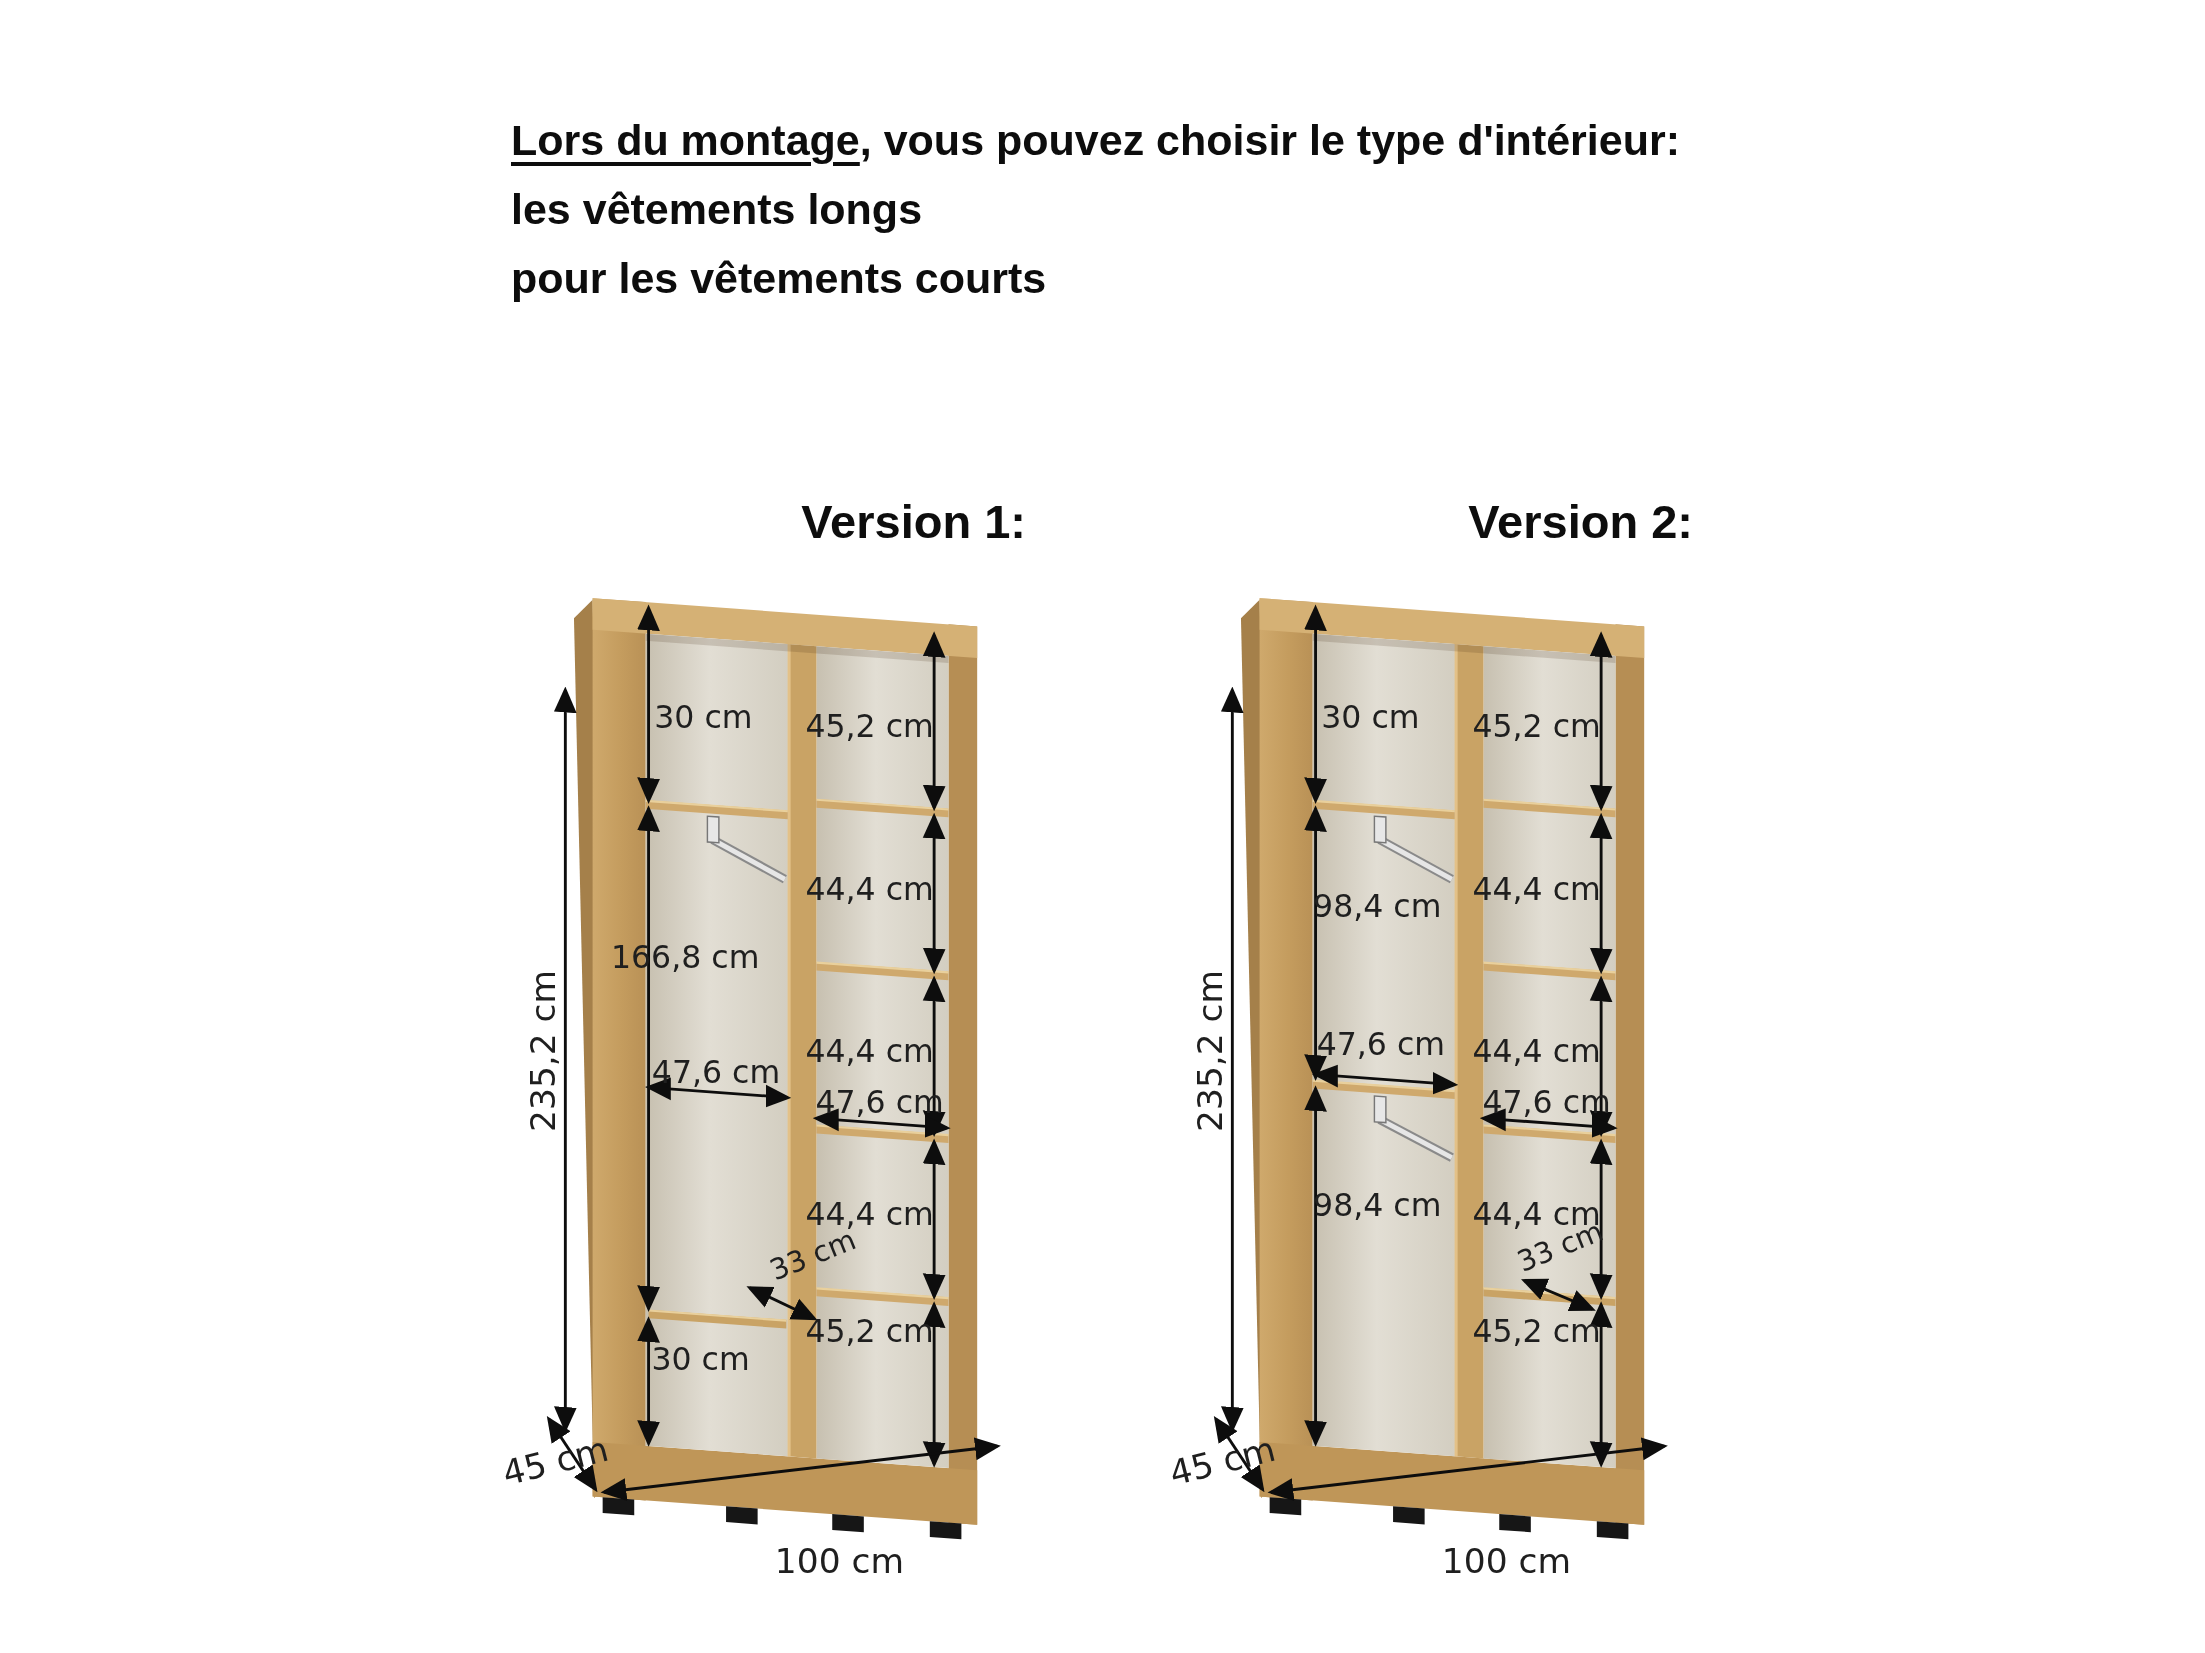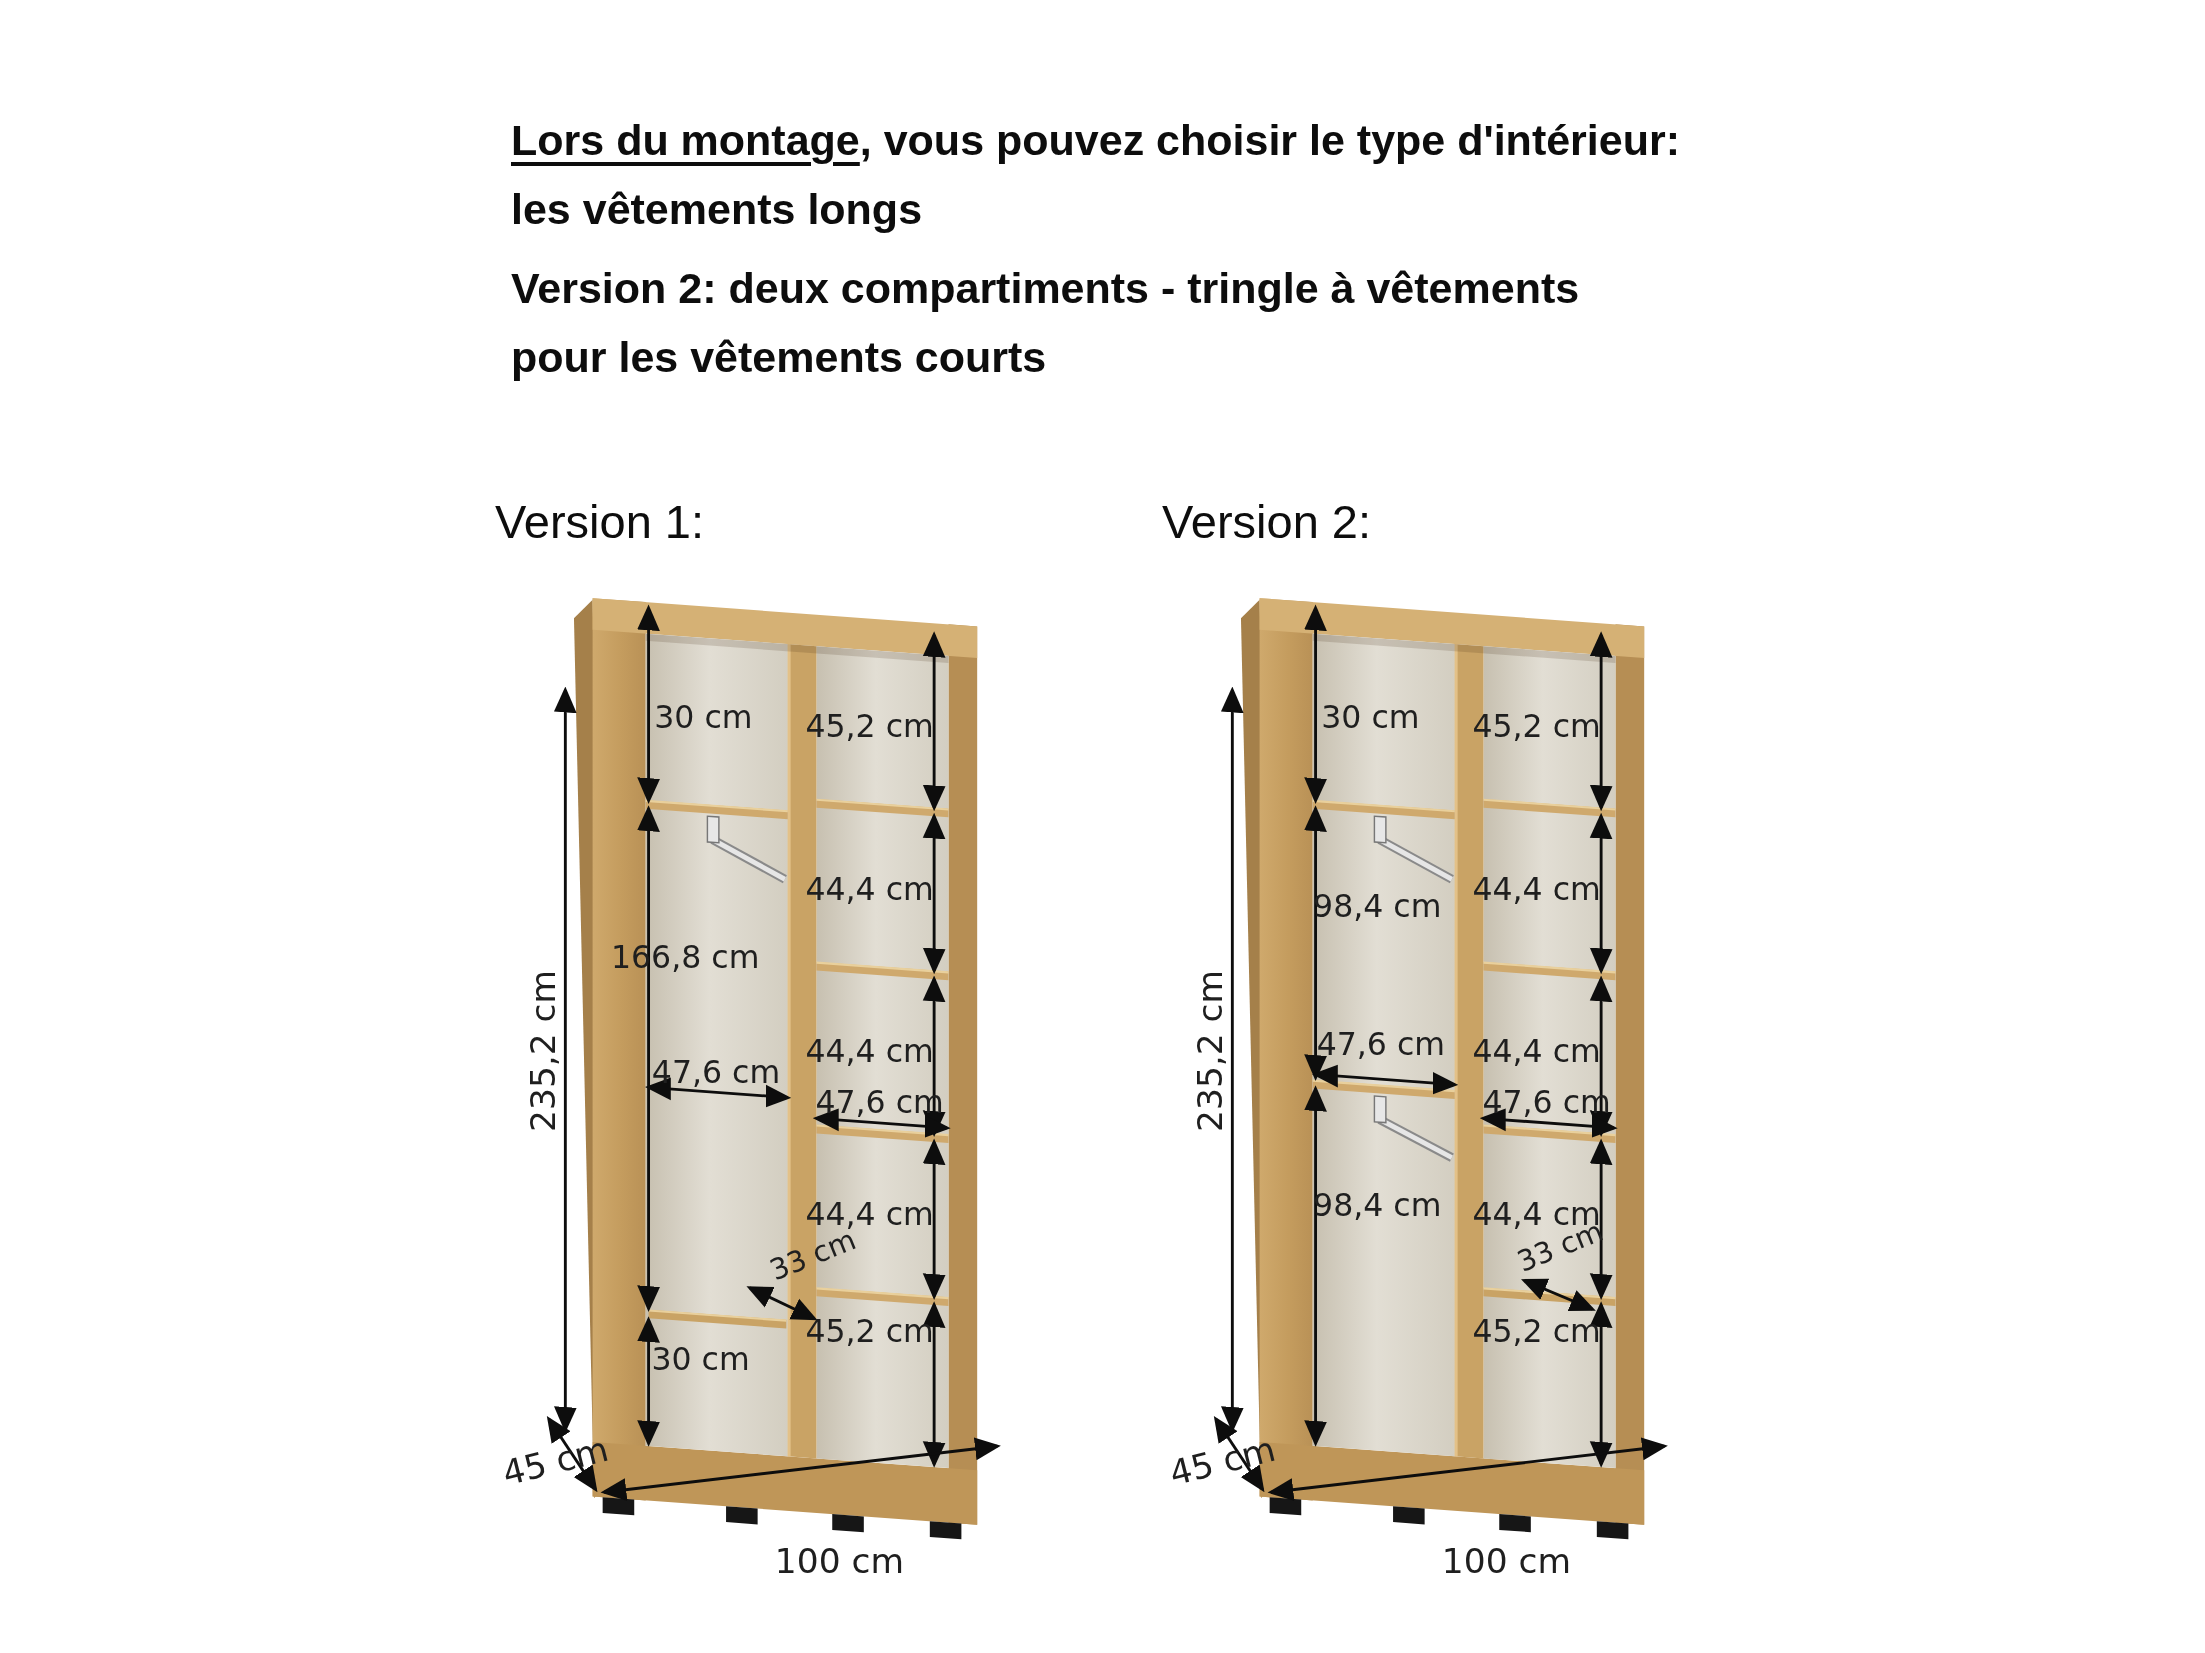--- a/index.html
+++ b/index.html
@@ -3,38 +3,37 @@
 <meta charset="utf-8">
 <style>
   html,body{margin:0;padding:0;background:#ffffff;}
   .page{position:relative;width:2205px;height:1654px;background:#ffffff;overflow:hidden;
         font-family:"Liberation Sans",sans-serif;color:#111;}
   .intro{position:absolute;left:511px;top:106px;width:1363px;
          font-size:43px;font-weight:700;line-height:69px;color:#0d0d0d;}
   .intro .pline{margin:0;}
   .intro .gap{margin-top:10px;}
   .u{text-decoration:underline;text-decoration-thickness:4.3px;text-underline-offset:7.2px;margin-top:30px;}
-  .fig-heading{position:absolute;top:494px;width:531px;text-align:left;
-               font-size:47px;font-weight:400;color:#0d0d0d;}
+  .fig-heading{position:absolute;top:494px;width:531px;text-align:right;
+               font-size:47px;font-weight:700;color:#0d0d0d;}
   .fig{position:absolute;top:581px;}
   svg text{font-family:"DejaVu Sans",sans-serif;fill:#1f1f1f;}
   .dim{font-size:44px;}
   .dim-big{font-size:48px;}
   .dim-small{font-size:40px;}
   .dline{stroke:#0d0d0d;stroke-width:4;fill:none;}
 </style>
 </head>
 <body>
 
 <div class="page">
 
   <div class="intro">
     <div class="pline"><span class="u">Lors du montage</span><span>, vous pouvez choisir le type d'intérieur:</span></div>
     <div class="pline">les vêtements longs</div>
-    <div class="pline gap">Version 2: deux compartiments - tringle à vêtements</div>
     <div class="pline">pour les vêtements courts</div>
   </div>
 
   <div class="fig-heading" style="left:495px">Version 1:</div>
   <div class="fig-heading" style="left:1162px">Version 2:</div>
 
   <svg width="0" height="0" style="position:absolute">
     <defs>
       <marker id="ar" viewBox="0 0 10 10" refX="8.6" refY="5" markerWidth="9" markerHeight="9" orient="auto-start-reverse">
         <path d="M0,0.6 L10,5 L0,9.4 Z" fill="#0d0d0d"></path>

